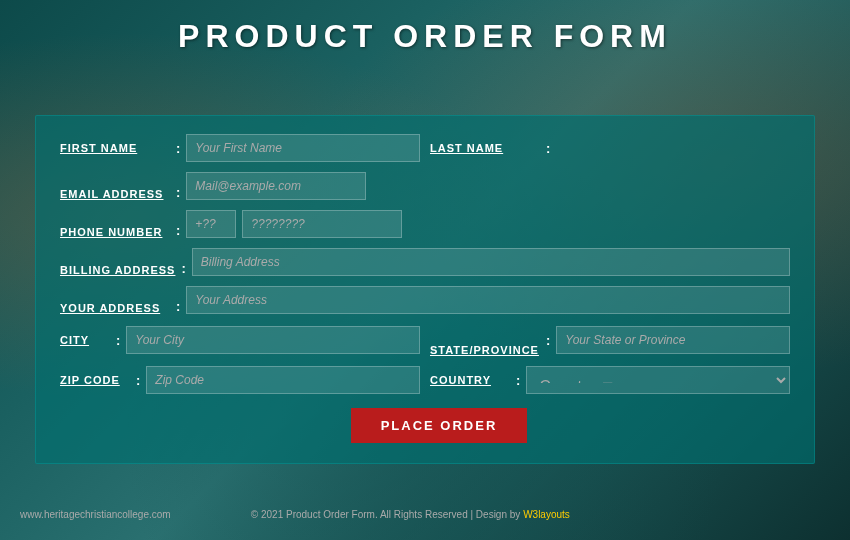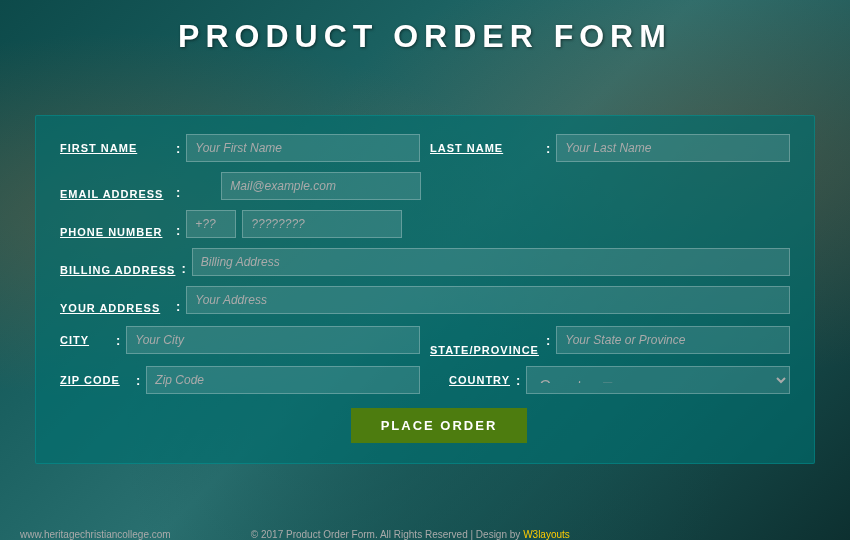--- a/index.html
+++ b/index.html
@@ -139,21 +139,21 @@
     }
 
     .buttons-row {
       display: flex;
       justify-content: center;
       gap: 10px;
       margin-top: 14px;
     }
 
     .btn-place-order {
-      background: #4d7c0f;
+      background: #b91c1c;
       color: #ffffff;
       border: none;
       padding: 10px 30px;
       font-size: 13px;
       font-weight: bold;
       letter-spacing: 2px;
       text-transform: uppercase;
       cursor: pointer;
       min-width: 140px;
       margin-left: 28px;
@@ -167,21 +167,21 @@
       font-size: 13px;
       font-weight: bold;
       letter-spacing: 2px;
       text-transform: uppercase;
       cursor: pointer;
       min-width: 100px;
     }
 
     .footer {
       position: absolute;
-      bottom: 0;
+      bottom: 20px;
       width: 100%;
       display: flex;
       justify-content: space-between;
       align-items: center;
       padding: 0 20px;
     }
 
     .footer-left {
       color: #aaaaaa;
       font-size: 10px;
@@ -223,29 +223,28 @@
 
     <div class="form-row">
       <div class="col-half">
         <span class="field-label label-wide">FIRST NAME</span>
         <span class="field-sep">:</span>
         <input class="form-input full-width-input" type="text" placeholder="Your First Name" style="">
       </div>
       <div class="col-half">
         <span class="field-label label-wide">LAST NAME</span>
         <span class="field-sep">:</span>
-        <input class="form-input full-width-input" type="text" placeholder="Your Last Name" style="">
       </div>
     </div>
 
     <div class="form-row">
       <div class="form-group">
         <span class="field-label label-wide">EMAIL ADDRESS</span>
         <span class="field-sep">:</span>
-        <input class="form-input" type="email" style="width: 200px; flex: 0 0 auto; margin-left: 35px;" placeholder="Mail@example.com">
+        <input class="form-input" type="email" style="width: 180px; flex: 0 0 auto;" placeholder="Mail@example.com">
       </div>
     </div>
 
     <div class="form-row">
       <div class="form-group">
         <span class="field-label label-wide">PHONE NUMBER</span>
         <span class="field-sep">:</span>
         <input class="form-input phone-country-code" type="text" placeholder="+??" style="">
         <input class="form-input phone-number-input" type="text" style="width: 160px; flex: 0 0 auto;" placeholder="????????">
       </div>
@@ -280,21 +279,21 @@
       </div>
     </div>
 
     <div class="form-row">
       <div class="col-half">
         <span class="field-label" style="min-width: 70px;">ZIP CODE</span>
         <span class="field-sep">:</span>
         <input class="form-input full-width-input" type="text" placeholder="Zip Code" style="">
       </div>
       <div class="col-half">
-        <span class="field-label" style="min-width: 80px; text-align: right;">COUNTRY</span>
+        <span class="field-label" style="min-width: 80px;">COUNTRY</span>
         <span class="field-sep">:</span>
         <select class="form-select">
           <option value="">Country ▼</option>
           <option value="us">United States</option>
           <option value="uk">United Kingdom</option>
           <option value="ca">Canada</option>
           <option value="au">Australia</option>
         </select>
       </div>
     </div>
@@ -303,17 +302,17 @@
       <button class="btn-place-order">PLACE ORDER</button>
     </div>
 
   </div>
 
 </div>
 
 <div class="footer">
   <span class="footer-left">www.heritagechristiancollege.com</span>
   <span class="footer-center">
-    <span>© 2017 Product Order Form. All Rights Reserved | Design by</span>
+    <span>© 2021 Product Order Form. All Rights Reserved | Design by</span>
     <a href="#">W3layouts</a>
   </span>
   <span style="min-width: 180px;"></span>
 </div>
 
 </body></html>

